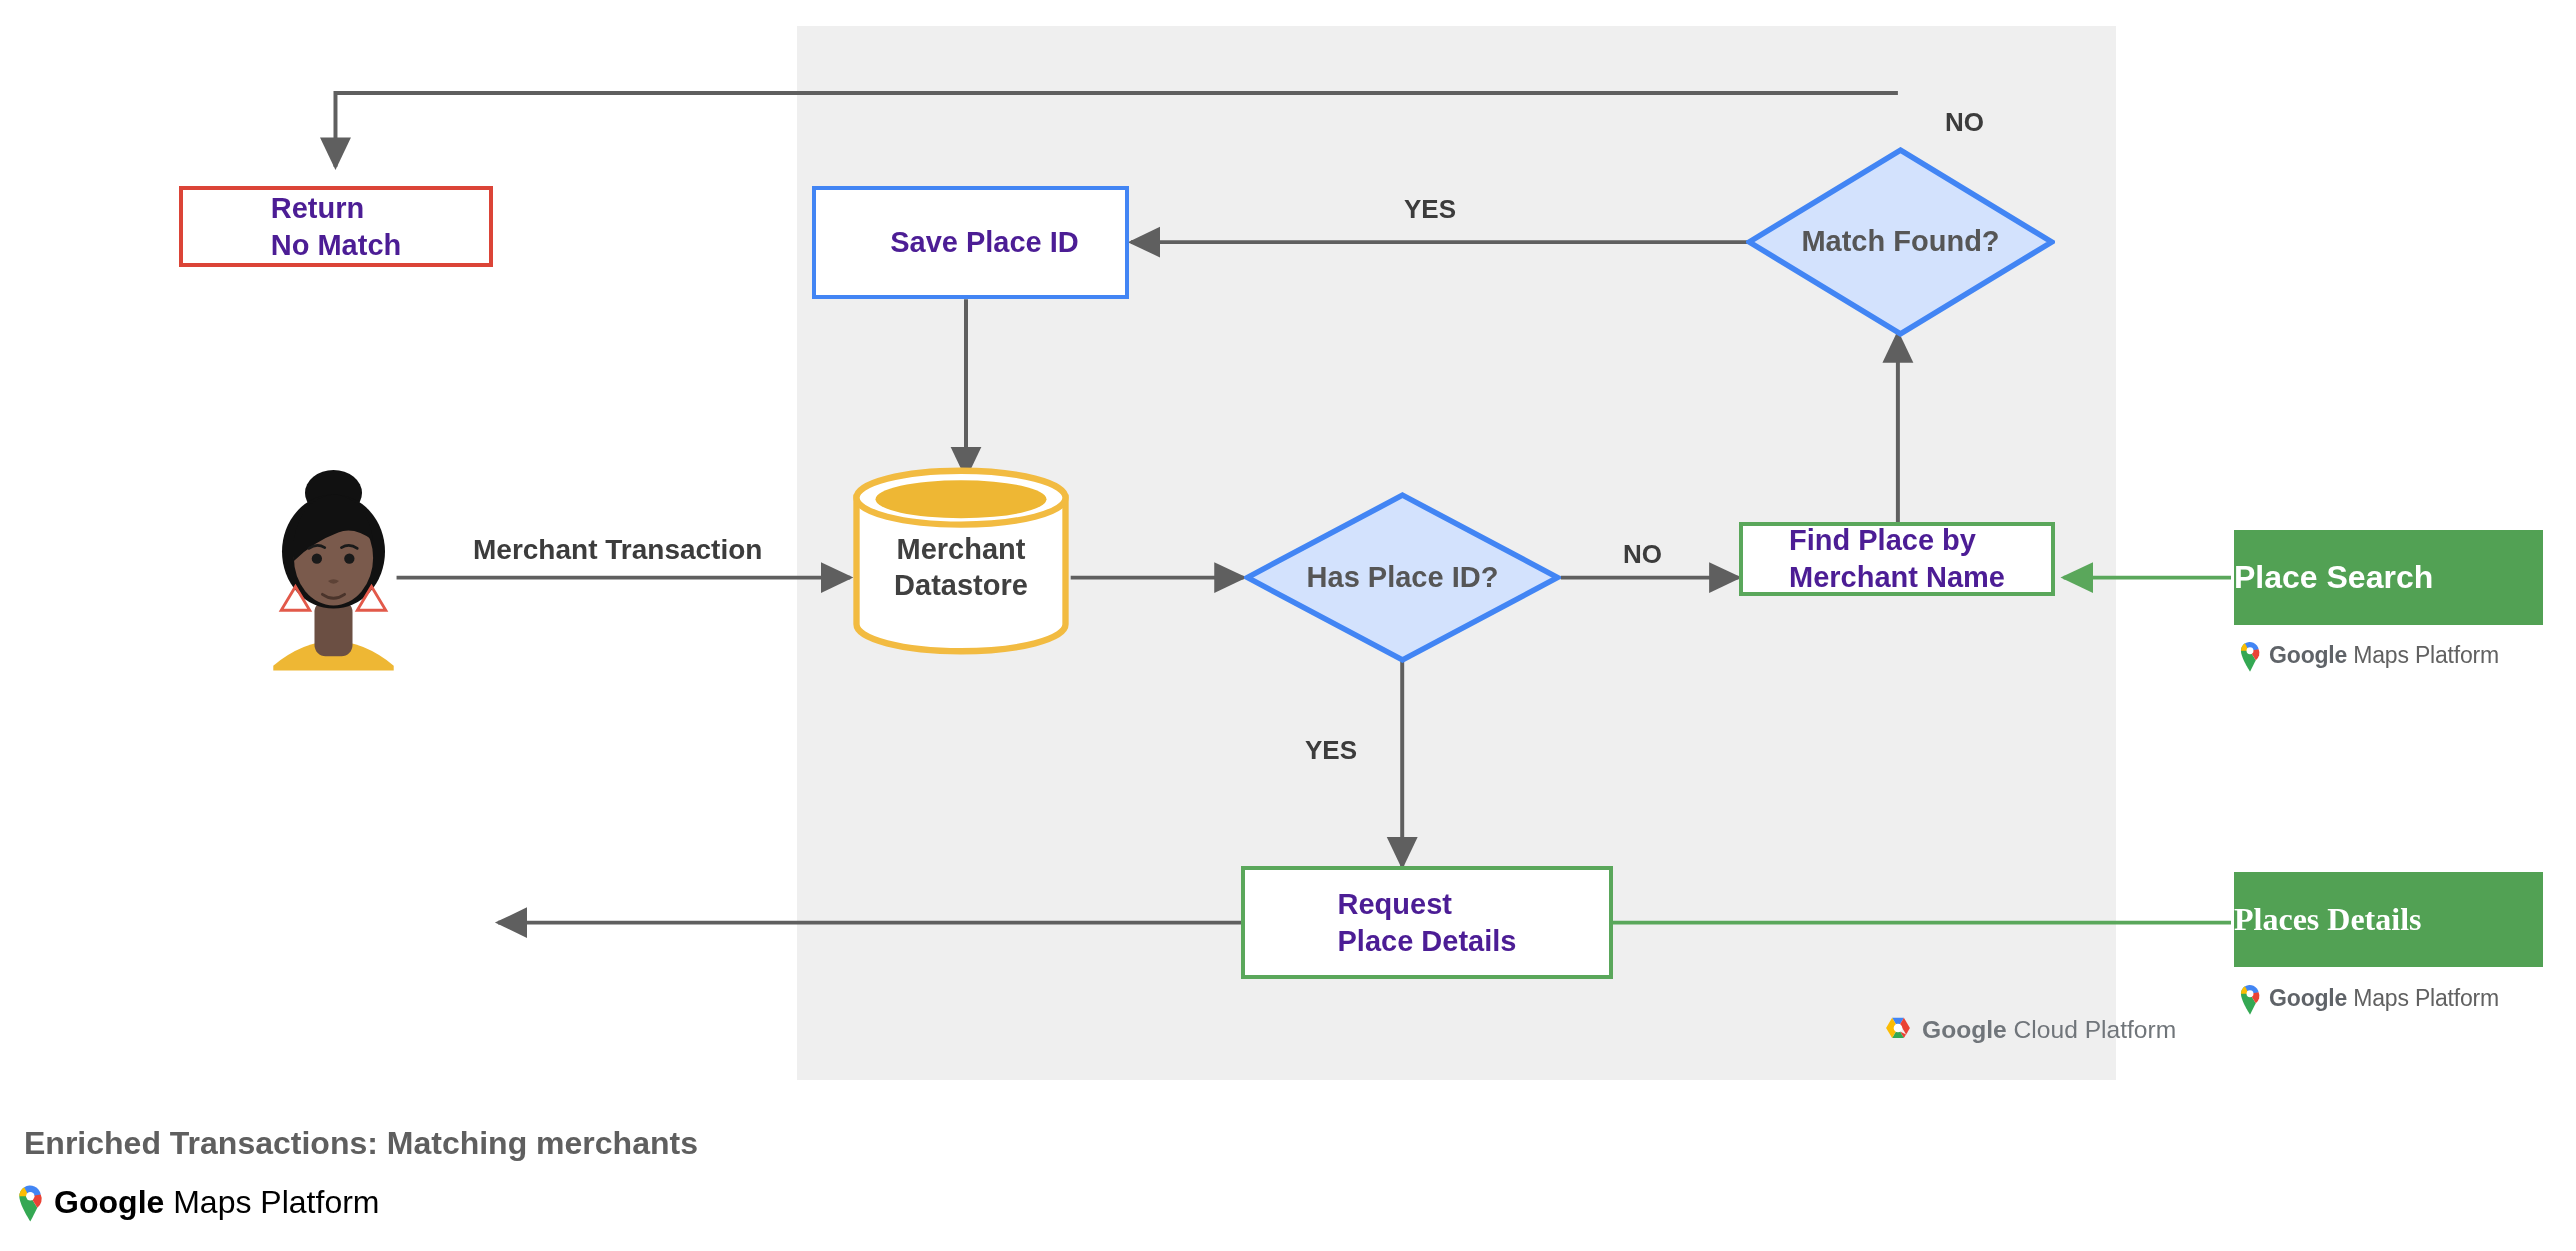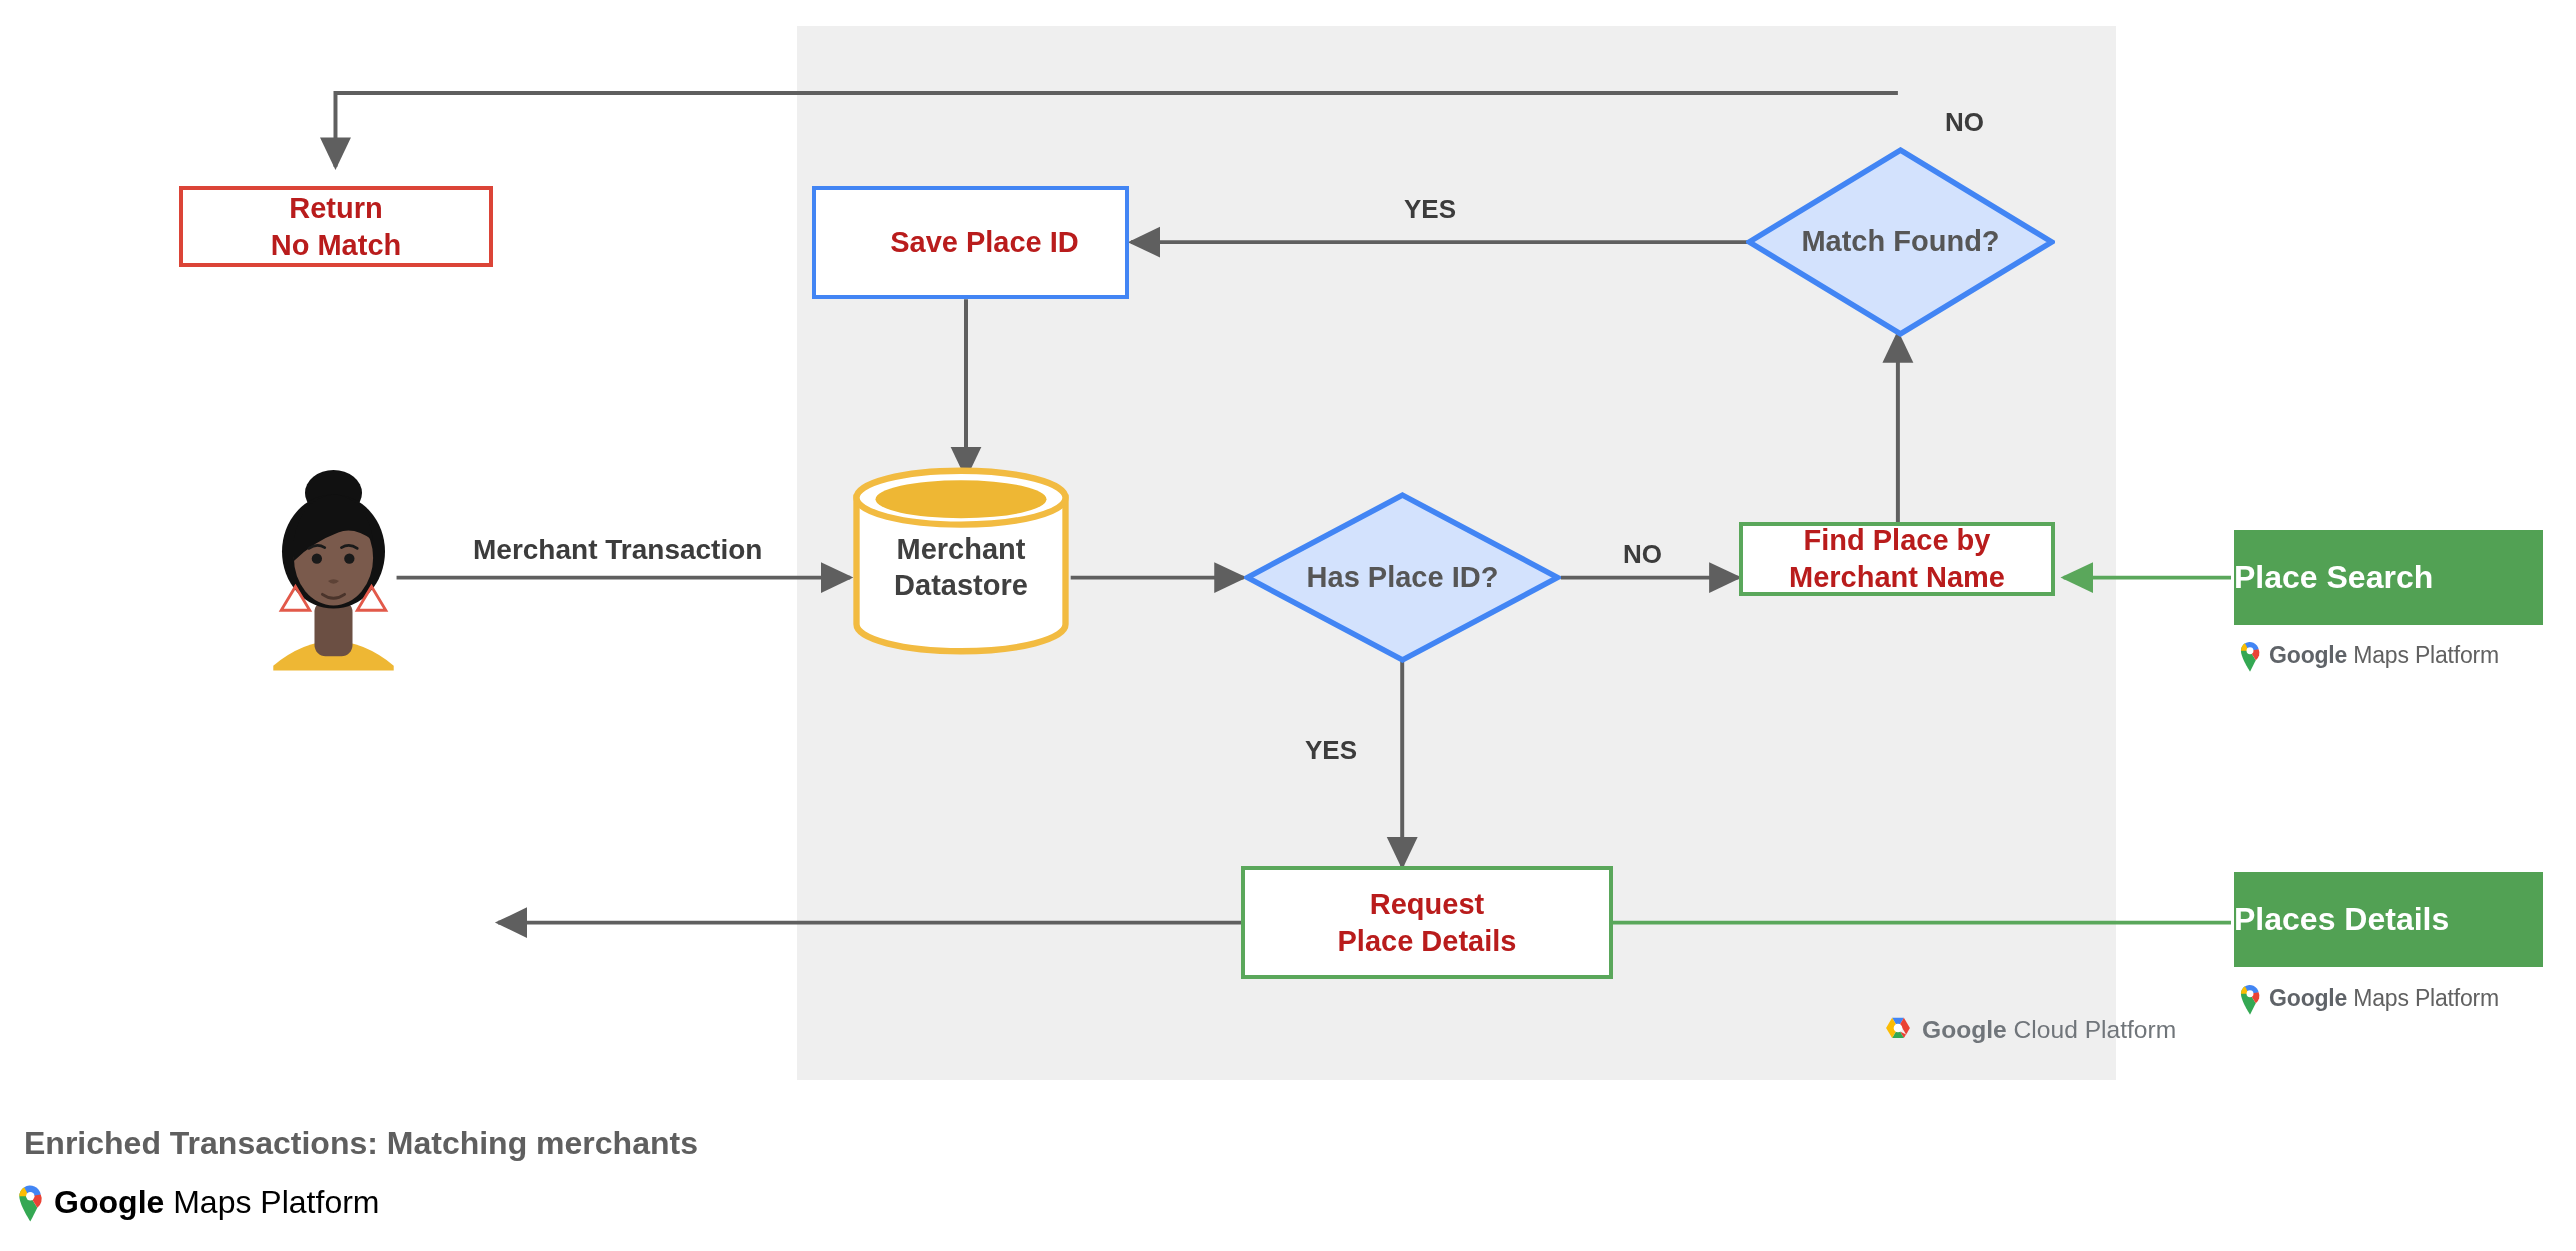--- a/index.html
+++ b/index.html
@@ -32,22 +32,21 @@
     background: #efefef;
   }
 
   
   .node {
     position: absolute;
     box-sizing: border-box;
     display: flex;
     align-items: center;
     justify-content: center;
-    text-align: center;
-    color: #b91c1c;
+    color: #4c1d95;
     font-weight: bold;
     line-height: 1.26;
     background: #ffffff;
   }
   .node .lbl { display: block; }
 
   .box-red    { border: 4.8px solid #db4437; }
   .box-blue   { border: 4.8px solid #4285f4; padding-left: 28px; }
   .box-green  { border: 4.8px solid #5aa75b; }
   .box-yellow { border: 4.8px solid #f2bb41; }
@@ -288,21 +287,21 @@
     <span class="gmp-text"><b>Google</b><span> Maps Platform</span></span>
   </div>
 
   <div class="node box-green" style="left:1241px; top:866px; width:372px; height:113px; font-size:29px;">
     <span>
       <span class="lbl">Request</span>
       <span class="lbl">Place Details</span>
     </span>
   </div>
 
-  <div class="chip" style="left:2234px; top:872px; width:309px; height:95px; font-size:32px;">
+  <div class="chip" style="left:2234px; top:872px; width:309px; height:95px; font-size:32px;font-family:Liberation Serif, serif;">
     <span>Places Details</span>
   </div>
   <div class="gmp-logo" style="left:2238px; top:982px;">
     <svg width="24" height="33" viewBox="0 0 30 42">
       <path d="M15,41.5 C15,41.5 3.5,24 3.5,15 a11.5,11.5 0 0 1 5.2,-9.6 L22.4,27 C18.9,34 15,41.5 15,41.5 z" fill="#34a853"></path>
       <path d="M3.5,15 a11.5,11.5 0 0 1 5.2,-9.6 l6.1,9.6 z" fill="#fbbc04"></path>
       <path d="M8.7,5.4 A11.5,11.5 0 0 1 26,13.2 l-11,5 z" fill="#4285f4"></path>
       <path d="M26,13.2 a11.5,11.5 0 0 1 -3.6,13.8 L14.8,15 z" fill="#ea4335"></path>
       <circle cx="15" cy="15" r="4.4" fill="#ffffff"></circle>
     </svg>

